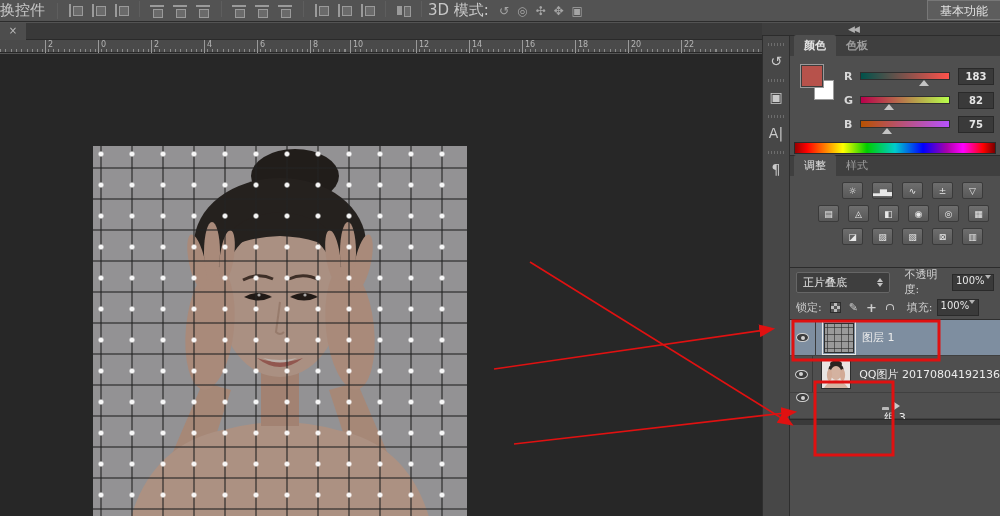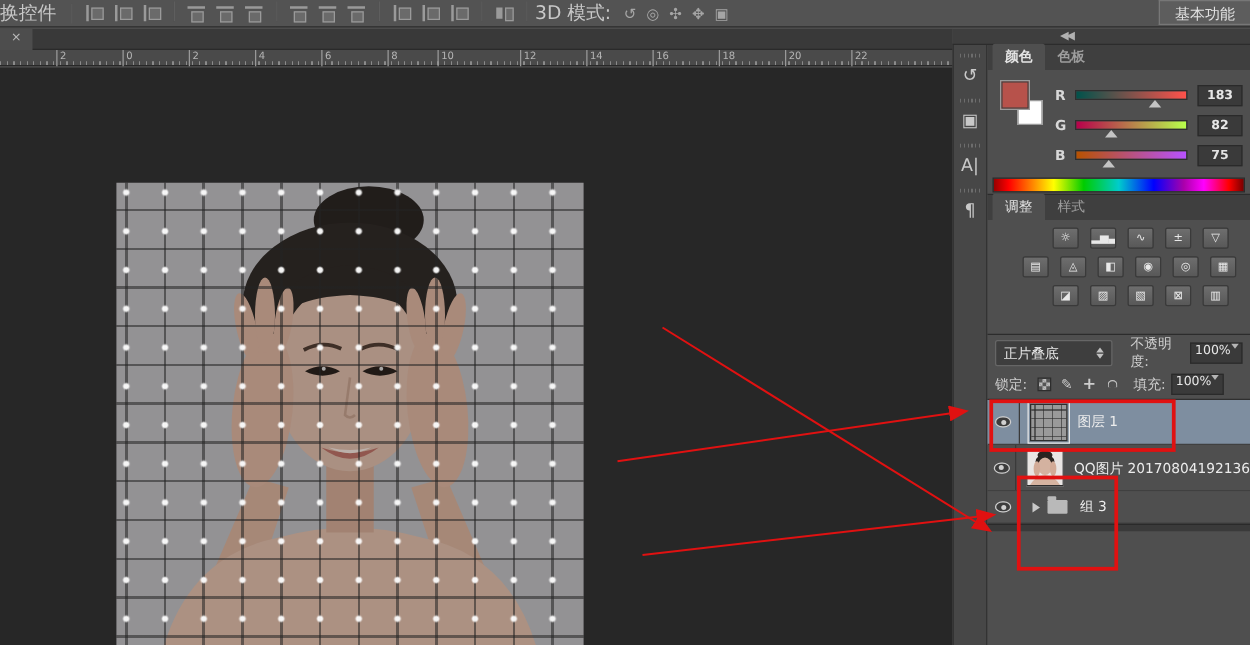--- a/index.html
+++ b/index.html
@@ -341,21 +341,21 @@
               <rect width="28" height="28" fill="#e9e5e3"></rect>
               <ellipse cx="14" cy="4" rx="6" ry="3.4" fill="#2a2420"></ellipse>
               <ellipse cx="14" cy="9" rx="7.5" ry="5.5" fill="#2a2420"></ellipse>
               <ellipse cx="14" cy="13" rx="5.5" ry="7" fill="#d4b2a0"></ellipse>
               <ellipse cx="7.5" cy="15" rx="2.6" ry="6" fill="#d2ab97"></ellipse>
               <ellipse cx="20.5" cy="15" rx="2.6" ry="6" fill="#d2ab97"></ellipse>
               <path d="M2,28 Q6,21 14,20 Q22,21 26,28 Z" fill="#d6b4a1"></path>
             </svg></span>
           <span class="lname">QQ图片 20170804192136</span>
         </div>
-        <div class="lrow" style="height: 26px;">
+        <div class="lrow" style="height: 26px; flex-direction: column;">
           <div class="eyecell">
             <span class="eye"></span>
           </div>
           <span class="tri"></span>
           <span class="folder"></span>
           <span class="lname">组 3</span>
         </div>
       </div>
     <div id="layers-footer">
       

